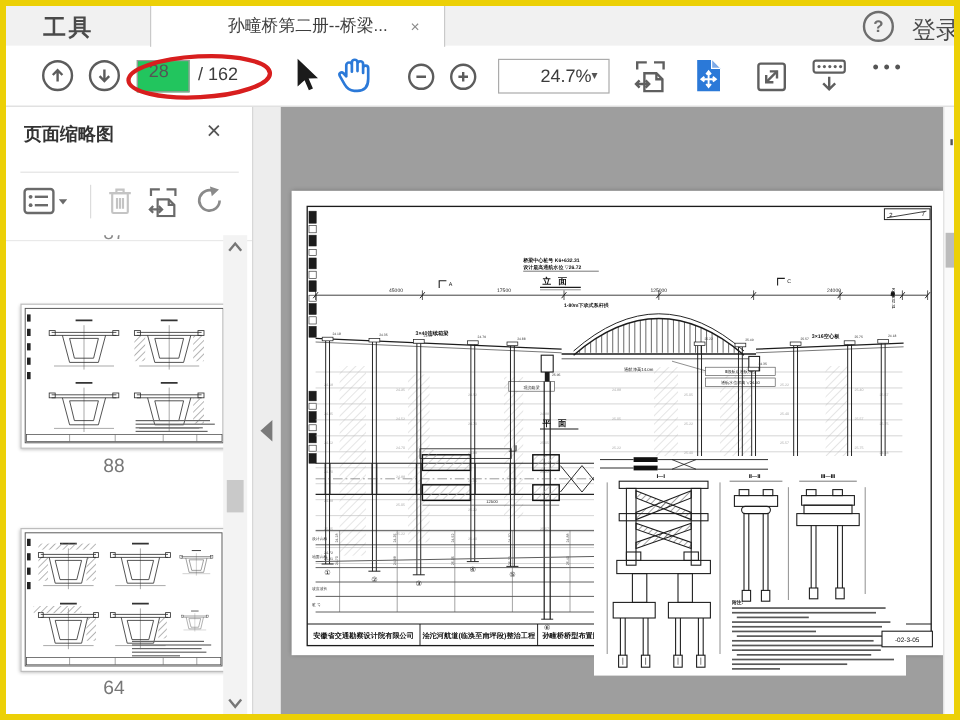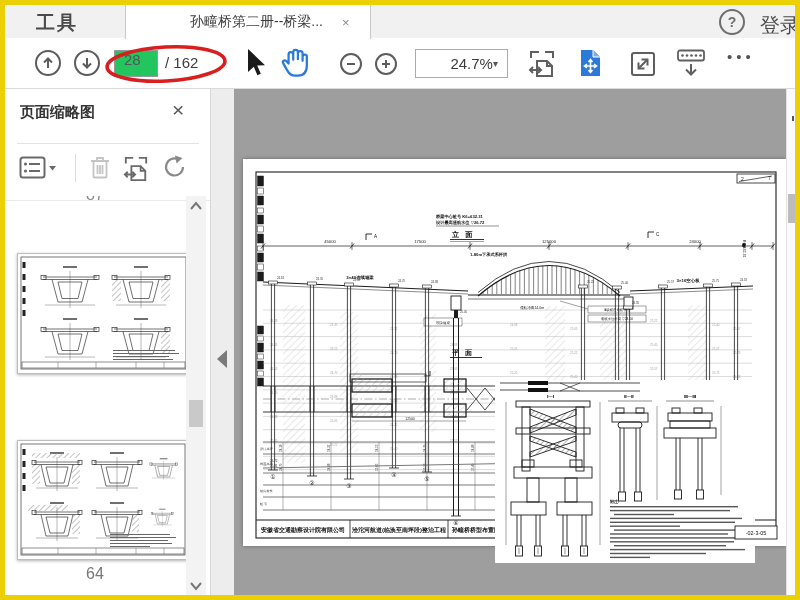--- a/index.html
+++ b/index.html
@@ -248,20 +248,21 @@
       </g>
       <rect x="4" y="108" width="163" height="6" fill="none" stroke="#444" stroke-width="0.6"></rect>
       <g stroke="#666" stroke-width="0.5">
         <line x1="40" y1="108" x2="40" y2="114"></line>
           <line x1="78" y1="108" x2="78" y2="114"></line>
         <line x1="118" y1="108" x2="118" y2="114"></line>
           <line x1="146" y1="108" x2="146" y2="114"></line>
       </g>
     </svg>
   </div>
+  <div class="thumb-label" style="top:292px;">88</div>
 
   <div class="thumb-box" style="top:352px;height:118px;width:170px;">
     <svg id="t89" width="170" height="118" viewBox="0 0 170 118">
       <defs>
         <pattern id="hp89" width="4" height="4" patternUnits="userSpaceOnUse" patternTransform="rotate(45)">
           <line x1="0" y1="0" x2="0" y2="4" stroke="#9a9a9a" stroke-width="1.2"></line>
         </pattern>
         <g id="g89" fill="none" stroke="#333" stroke-width="0.7">
           <line x1="16" y1="-4" x2="30" y2="-4" stroke-width="1.4"></line>
           <line x1="0" y1="5" x2="46" y2="5"></line>

